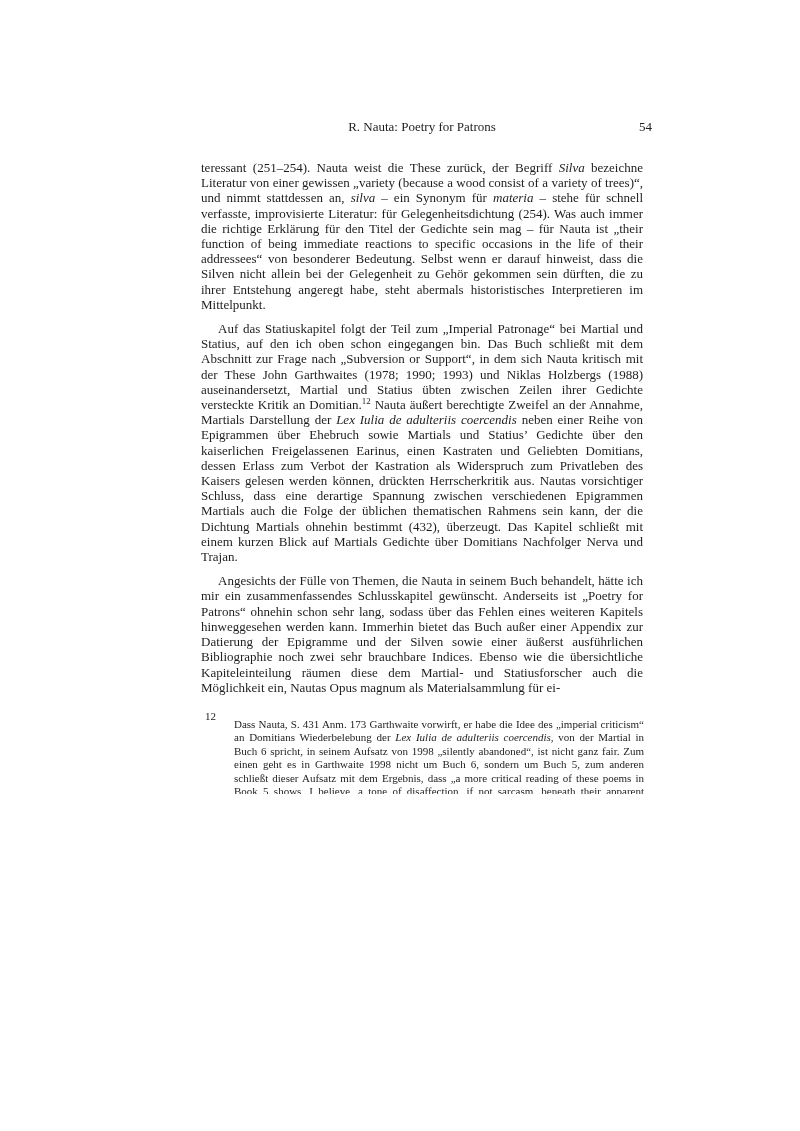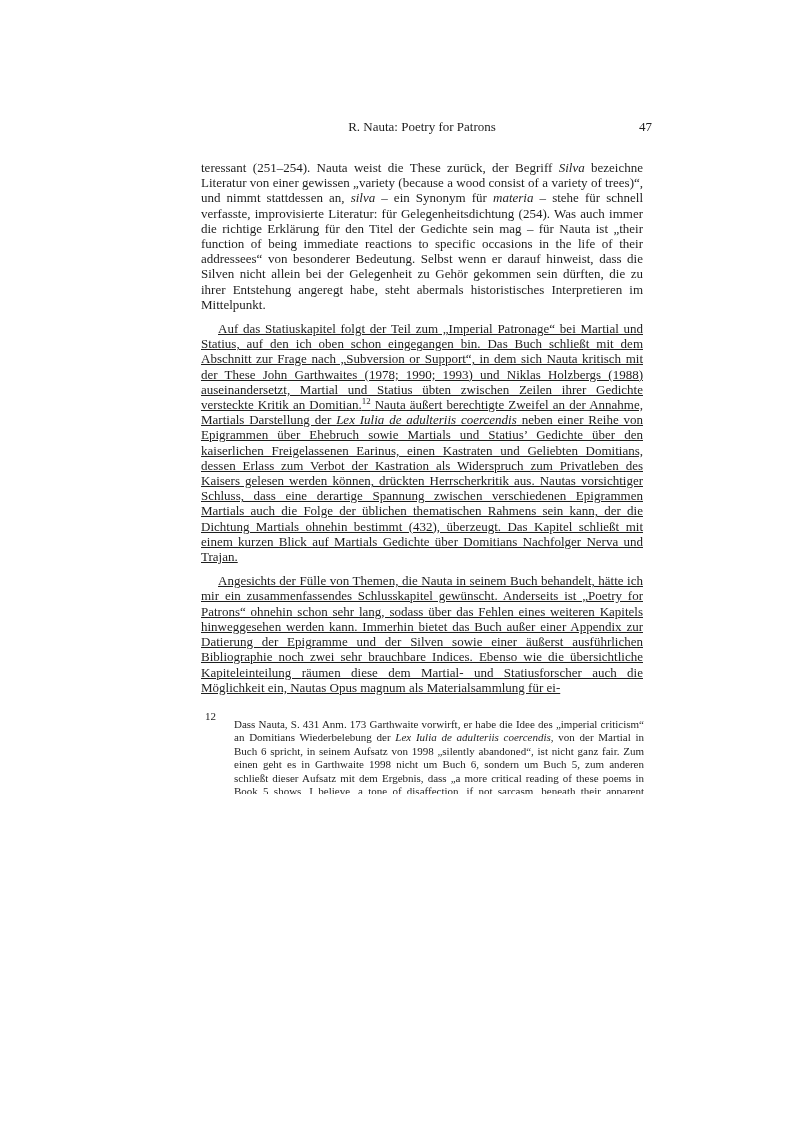--- a/index.html
+++ b/index.html
@@ -30,21 +30,21 @@
     right: 0;
     top: 0;
   }
   .body-paragraphs { }
   .para {
     margin: 9px;
     font-size: 13px;
     line-height: 15.2px;
     text-align: justify;
   }
-  .para.indent { text-indent: 17px; text-decoration: underline; }
+  .para.indent { text-indent: 17px; }
   .para em { font-style: italic; }
   sup {
     font-size: 0.68em;
     line-height: 0;
     vertical-align: super;
   }
   .footnote {
     display: flex;
     margin-top: 15px;
     margin-left: 13px;
@@ -63,21 +63,21 @@
   .fn-text em { font-style: italic; }
 </style>
 </head>
 <body>
 
 <div class="page">
   <div class="content">
 
     <div class="running-header">
       <span>R. Nauta: Poetry for Patrons</span>
-      <span class="page-number">47</span>
+      <span class="page-number">54</span>
     </div>
 
     <div class="body-paragraphs">
         <p class="para"><span>teressant (251–254). Nauta weist die These zurück, der Begriff </span><em>Silva</em><span> bezeichne Literatur von einer gewissen „variety (because a wood consist of a variety of trees)“, und nimmt stattdessen an, </span><em>silva</em><span> – ein Synonym für </span><em>materia</em><span> – stehe für schnell verfasste, improvisierte Literatur: für Gelegenheitsdichtung (254). Was auch immer die richtige Erklärung für den Titel der Gedichte sein mag – für Nauta ist „their function of being immediate reactions to specific occasions in the life of their addressees“ von besonderer Bedeutung. Selbst wenn er darauf hinweist, dass die Silven nicht allein bei der Gelegenheit zu Gehör gekommen sein dürften, die zu ihrer Entstehung angeregt habe, steht abermals historistisches Interpretieren im Mittelpunkt.</span></p>
         <p class="para indent"><span>Auf das Statiuskapitel folgt der Teil zum „Imperial Patronage“ bei Martial und Statius, auf den ich oben schon eingegangen bin. Das Buch schließt mit dem Abschnitt zur Frage nach „Subversion or Support“, in dem sich Nauta kritisch mit der These John Garthwaites (1978; 1990; 1993) und Niklas Holzbergs (1988) auseinandersetzt, Martial und Statius übten zwischen Zeilen ihrer Gedichte versteckte Kritik an Domitian.</span><sup>12</sup><span> Nauta äußert berechtigte Zweifel an der Annahme, Martials Darstellung der </span><em>Lex Iulia de adulteriis coercendis</em><span> neben einer Reihe von Epigrammen über Ehebruch sowie Martials und Statius’ Gedichte über den kaiserlichen Freigelassenen Earinus, einen Kastraten und Geliebten Domitians, dessen Erlass zum Verbot der Kastration als Widerspruch zum Privatleben des Kaisers gelesen werden können, drückten Herrscherkritik aus. Nautas vorsichtiger Schluss, dass eine derartige Spannung zwischen verschiedenen Epigrammen Martials auch die Folge der üblichen thematischen Rahmens sein kann, der die Dichtung Martials ohnehin bestimmt (432), überzeugt. Das Kapitel schließt mit einem kurzen Blick auf Martials Gedichte über Domitians Nachfolger Nerva und Trajan.</span></p>
         <p class="para indent"><span>Angesichts der Fülle von Themen, die Nauta in seinem Buch behandelt, hätte ich mir ein zusammenfassendes Schlusskapitel gewünscht. Anderseits ist „Poetry for Patrons“ ohnehin schon sehr lang, sodass über das Fehlen eines weiteren Kapitels hinweggesehen werden kann. Immerhin bietet das Buch außer einer Appendix zur Datierung der Epigramme und der Silven sowie einer äußerst ausführlichen Bibliographie noch zwei sehr brauchbare Indices. Ebenso wie die übersichtliche Kapiteleinteilung räumen diese dem Martial- und Statiusforscher auch die Möglichkeit ein, Nautas Opus magnum als Materialsammlung für ei-</span></p>
       </div>
 
     <div class="footnote">
       <span class="fn-num">12</span>

